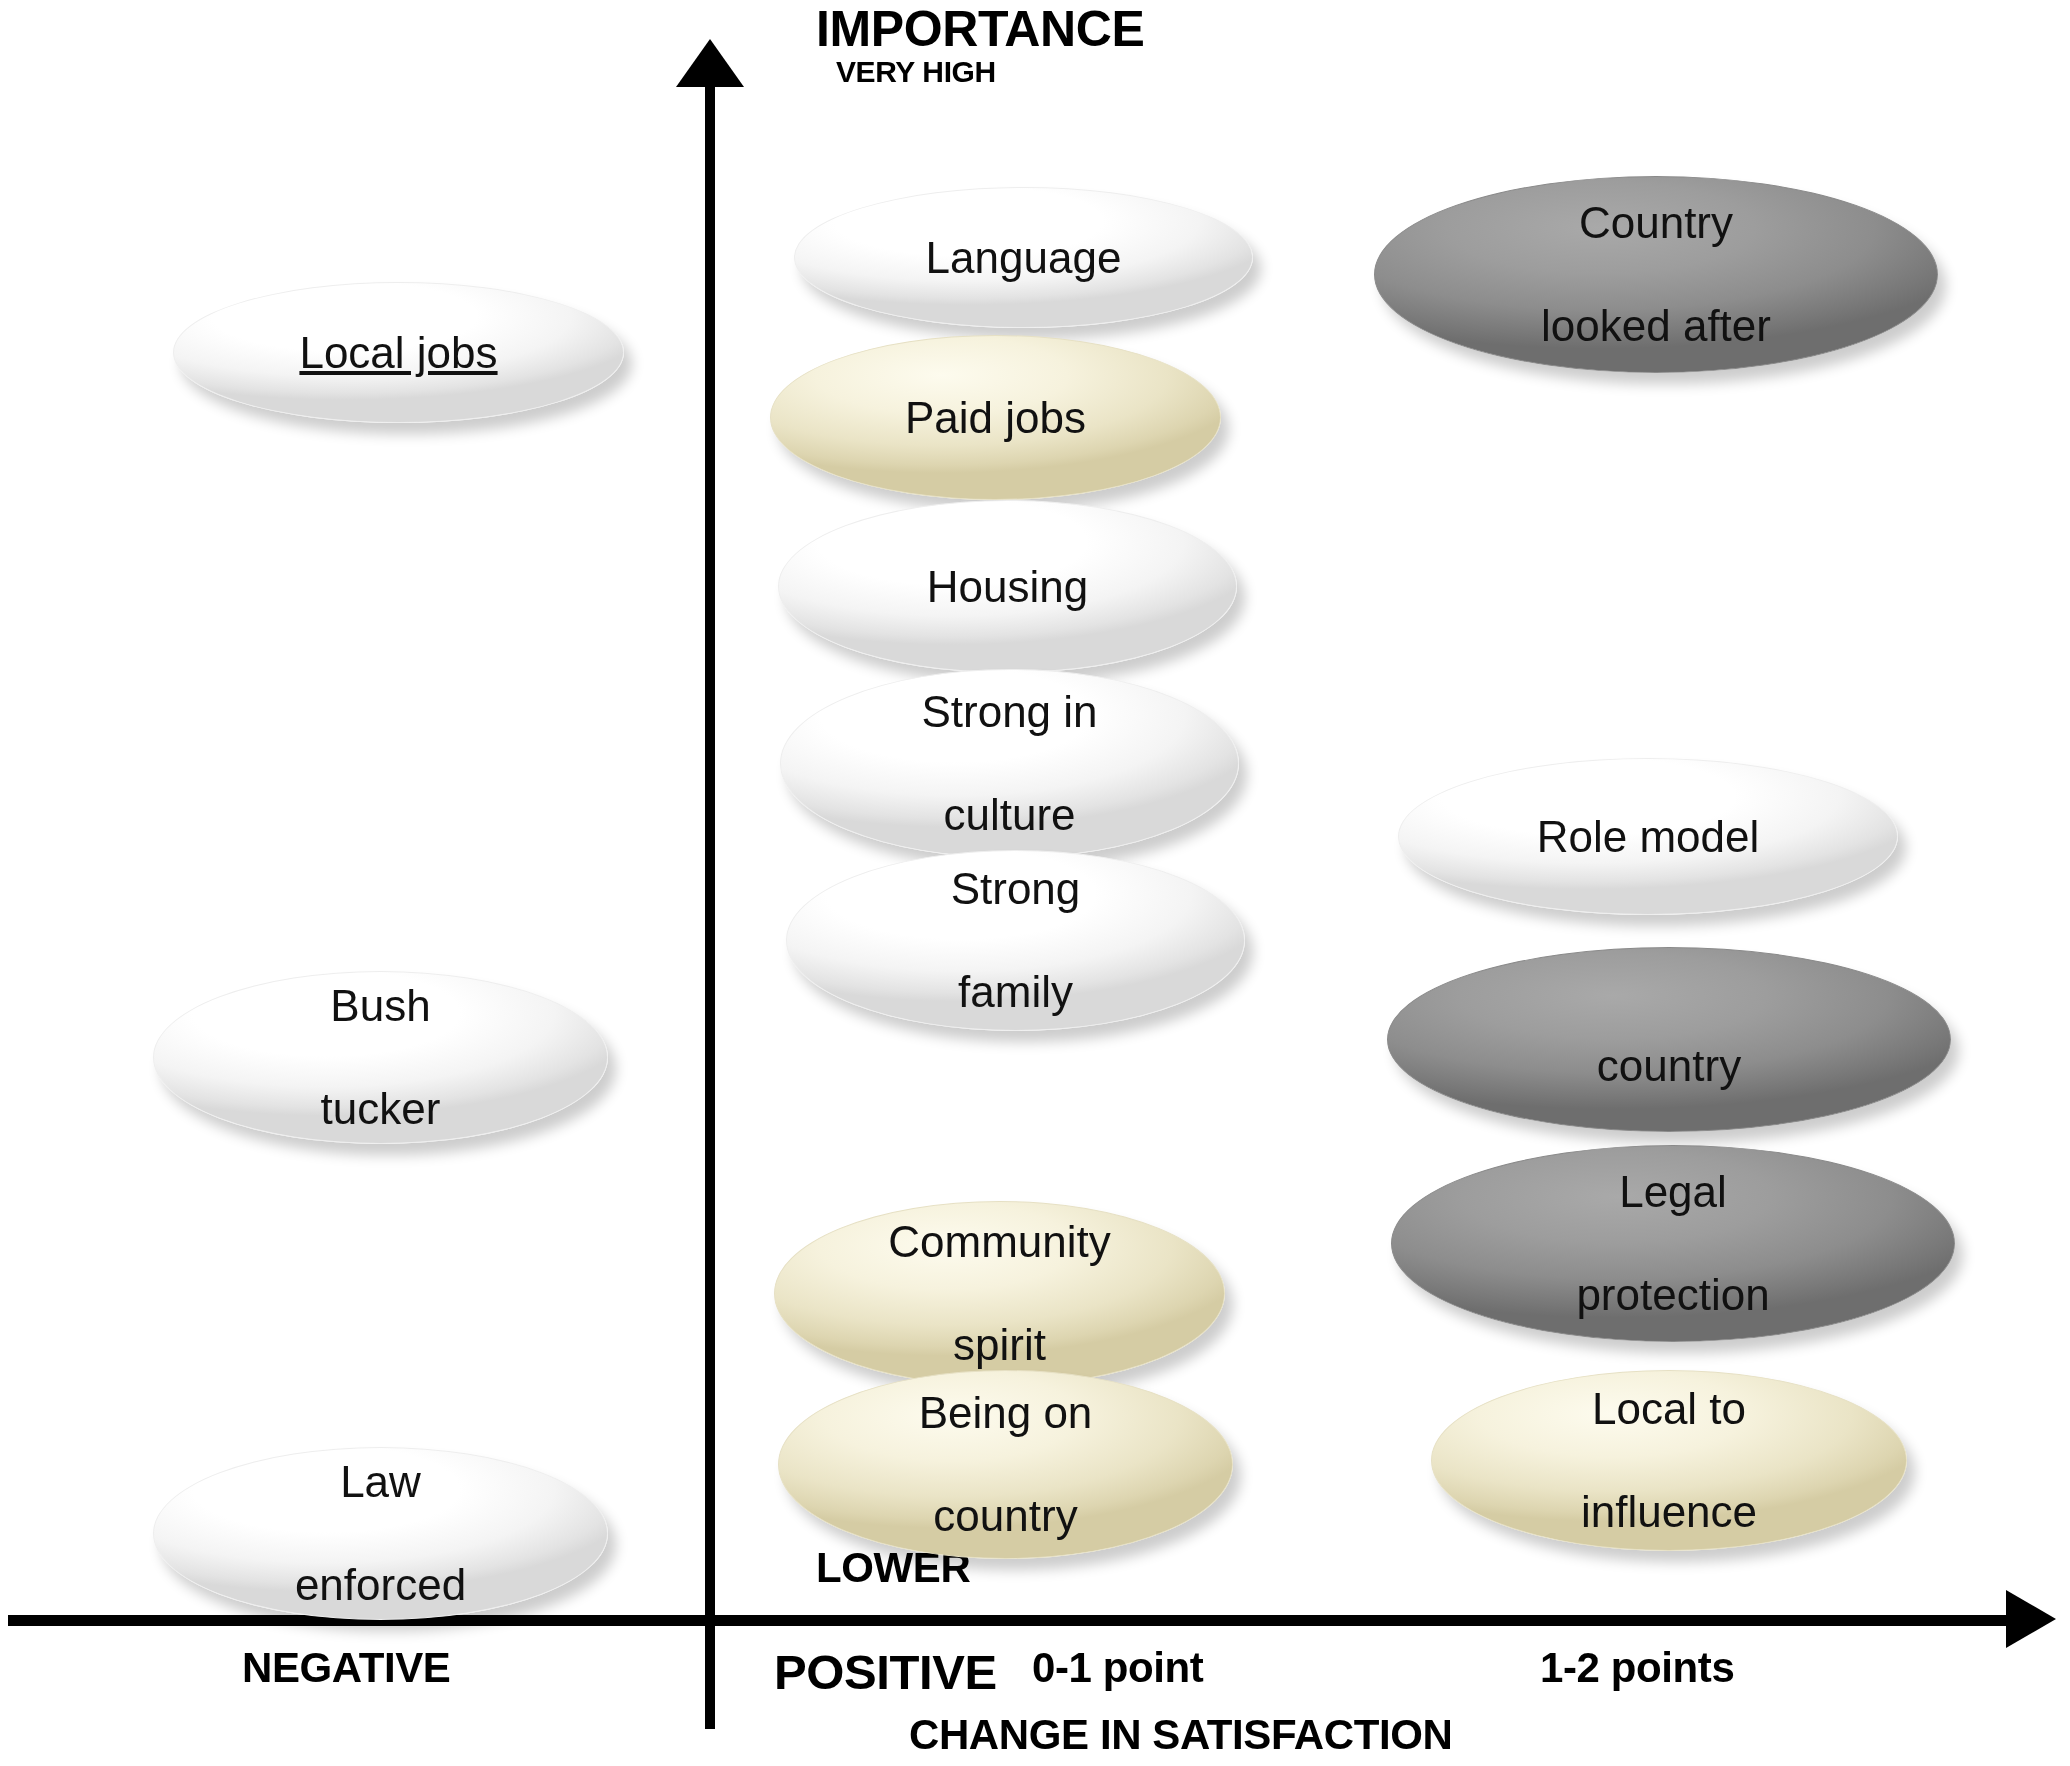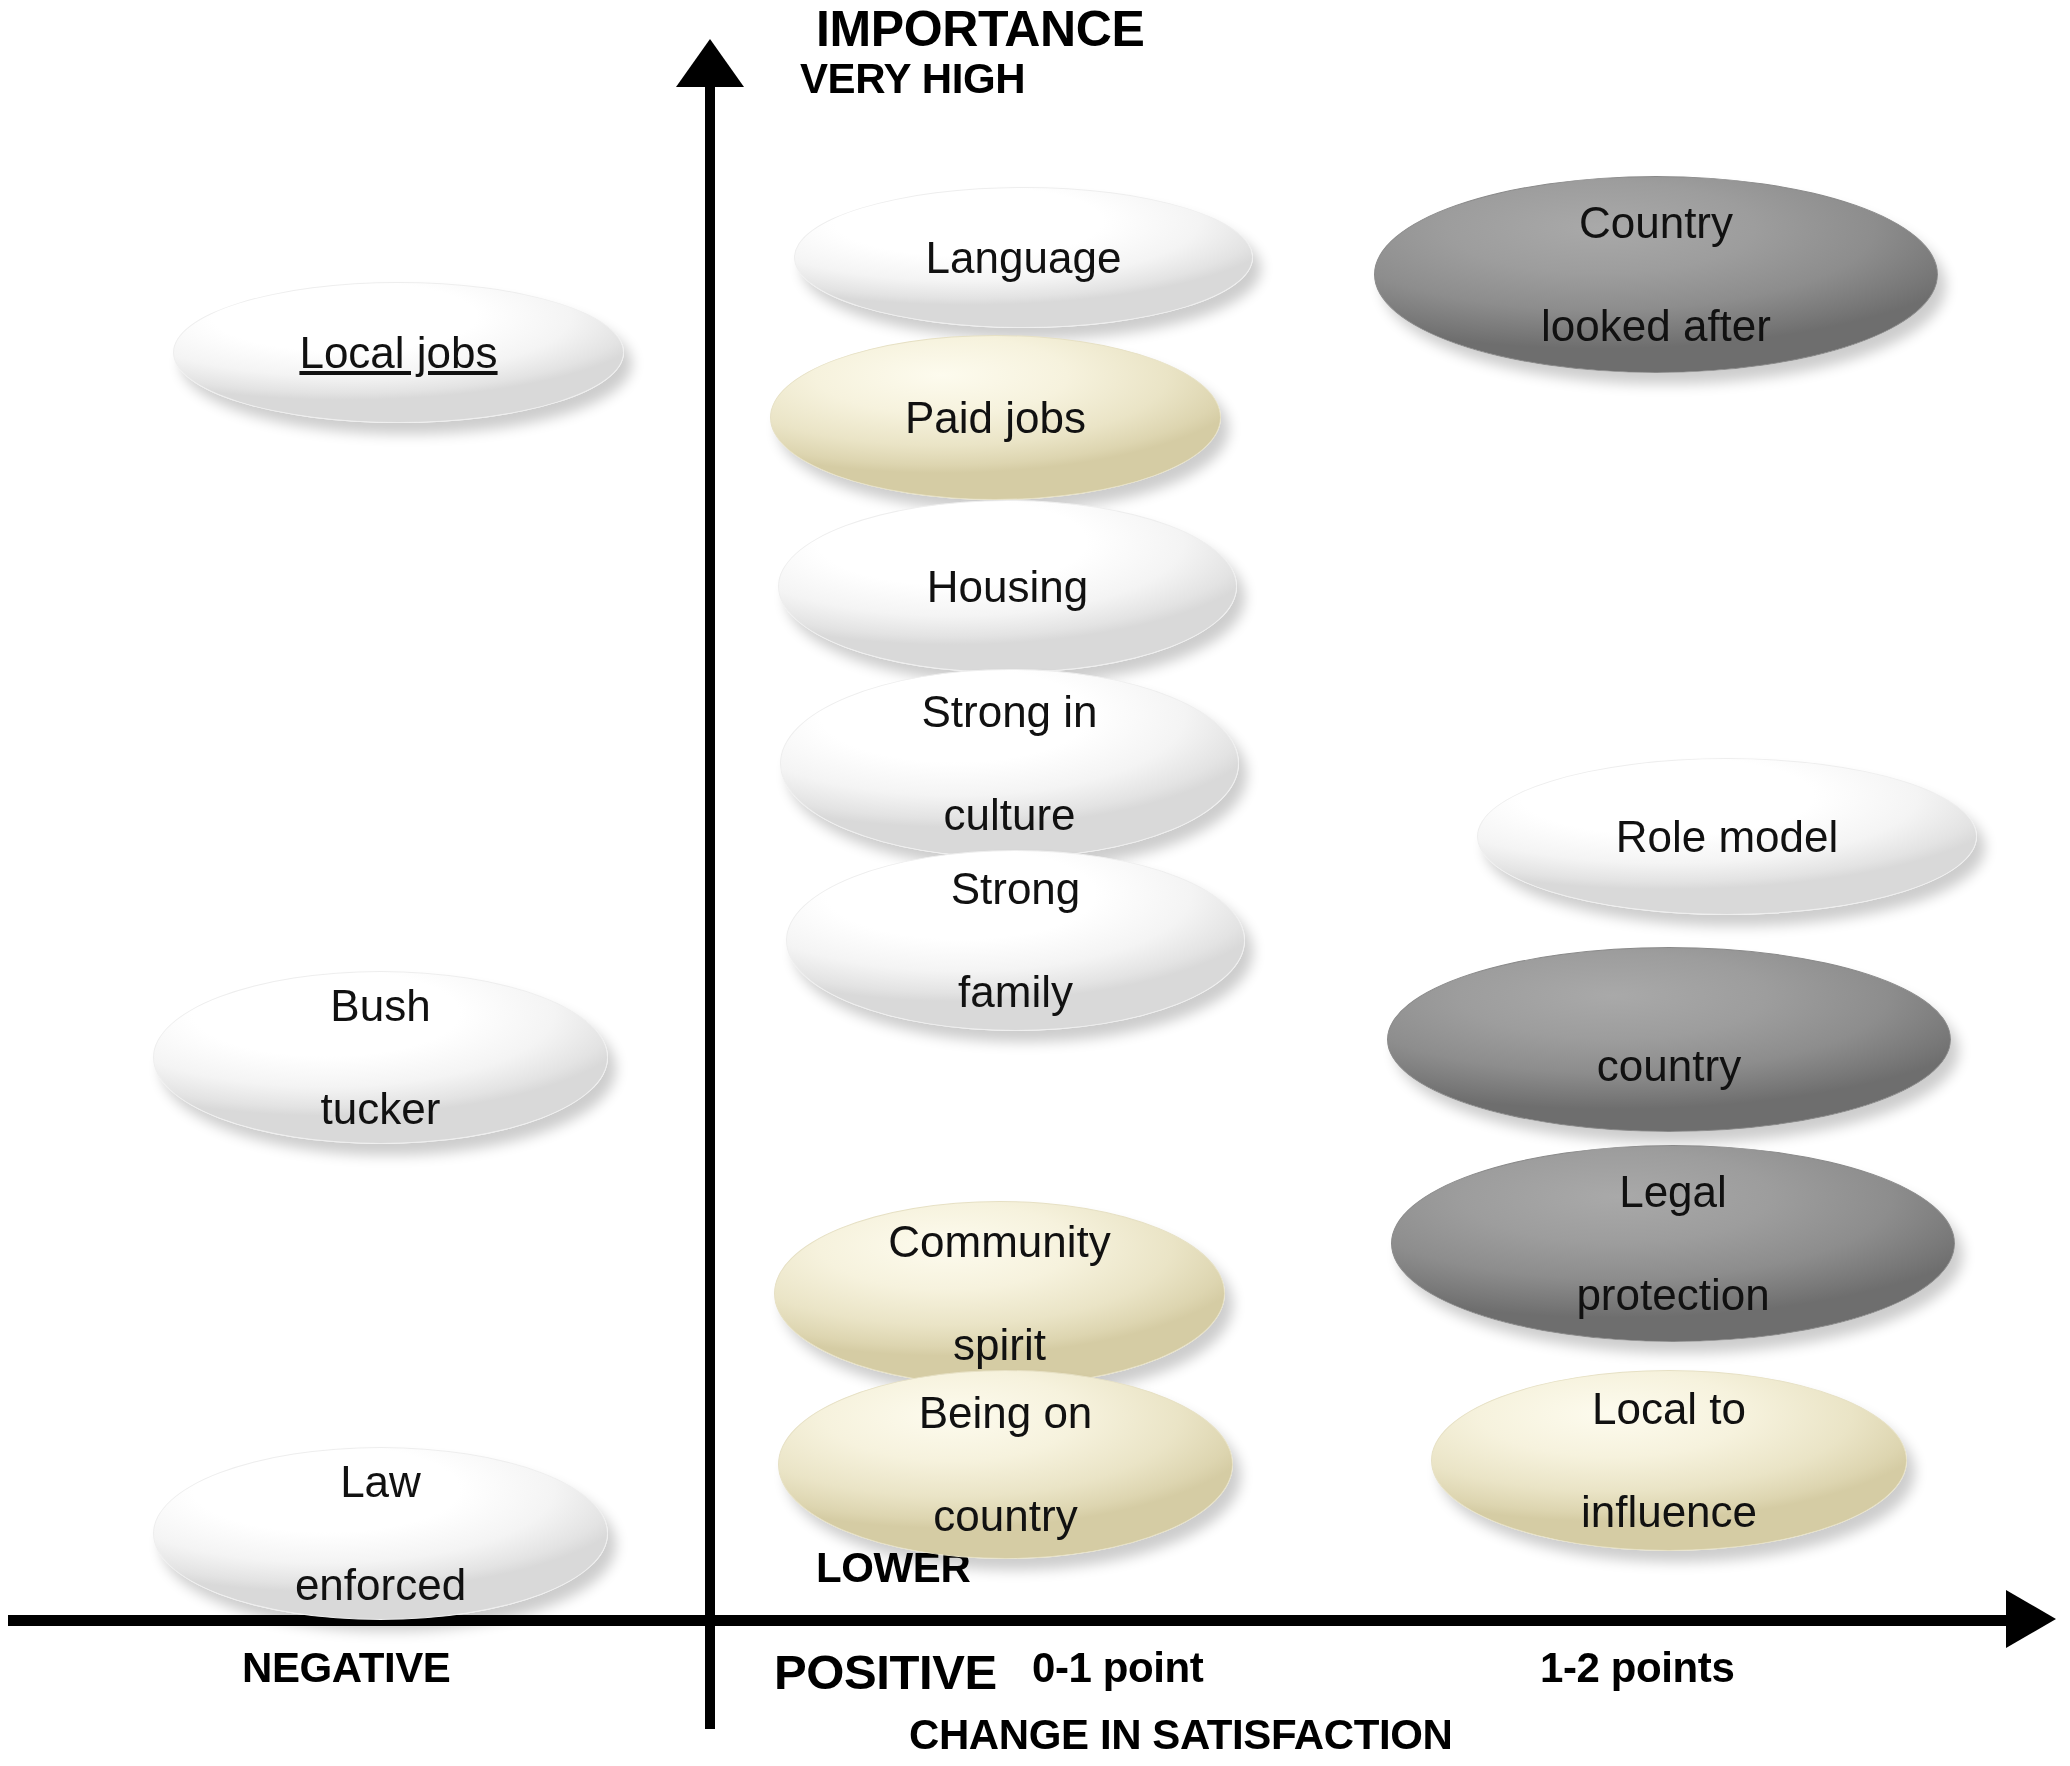--- a/index.html
+++ b/index.html
@@ -54,21 +54,21 @@
 
   
   .axis-label {
     position: absolute;
     font-weight: bold;
     color: #000000;
     white-space: nowrap;
     letter-spacing: -0.4px;
   }
   #lbl-importance { left: 816px; top: 0px;   font-size: 50px; }
-  #lbl-veryhigh   { left: 800px; top: 55px;  font-size: 42px; }
+  #lbl-veryhigh   { left: 836px; top: 55px;  font-size: 30px; }
   #lbl-lower      { left: 816px; top: 1544px; font-size: 42px; }
   #lbl-negative   { left: 242px;  top: 1644px; font-size: 42px; }
   #lbl-positive   { left: 774px;  top: 1644px; font-size: 49px; }
   #lbl-0-1        { left: 1032px; top: 1644px; font-size: 42px; }
   #lbl-1-2        { left: 1540px; top: 1644px; font-size: 42px; }
   #lbl-xaxis      { left: 909px; top: 1711px; font-size: 42px; }
 
   
   .node {
     position: absolute;
@@ -180,21 +180,21 @@
     </span>
   </div>
 
   <div class="node fill-gray" style="left:1374px; top:176px; width:564px; height:197px;">
     <span>
       <span>Country</span><br>
       <span>looked after</span>
     </span>
   </div>
 
-  <div class="node fill-white" style="left:1477px; top:758px; width:500px; height:157px;align-items:center;">
+  <div class="node fill-white" style="left:1398px; top:758px; width:500px; height:157px;align-items:center;">
     <span>Role model</span>
   </div>
 
   <div class="node fill-gray" style="left:1387px; top:947px; width:564px; height:185px;">
     <span>
       <br>
       <span>country</span>
     </span>
   </div>
 

